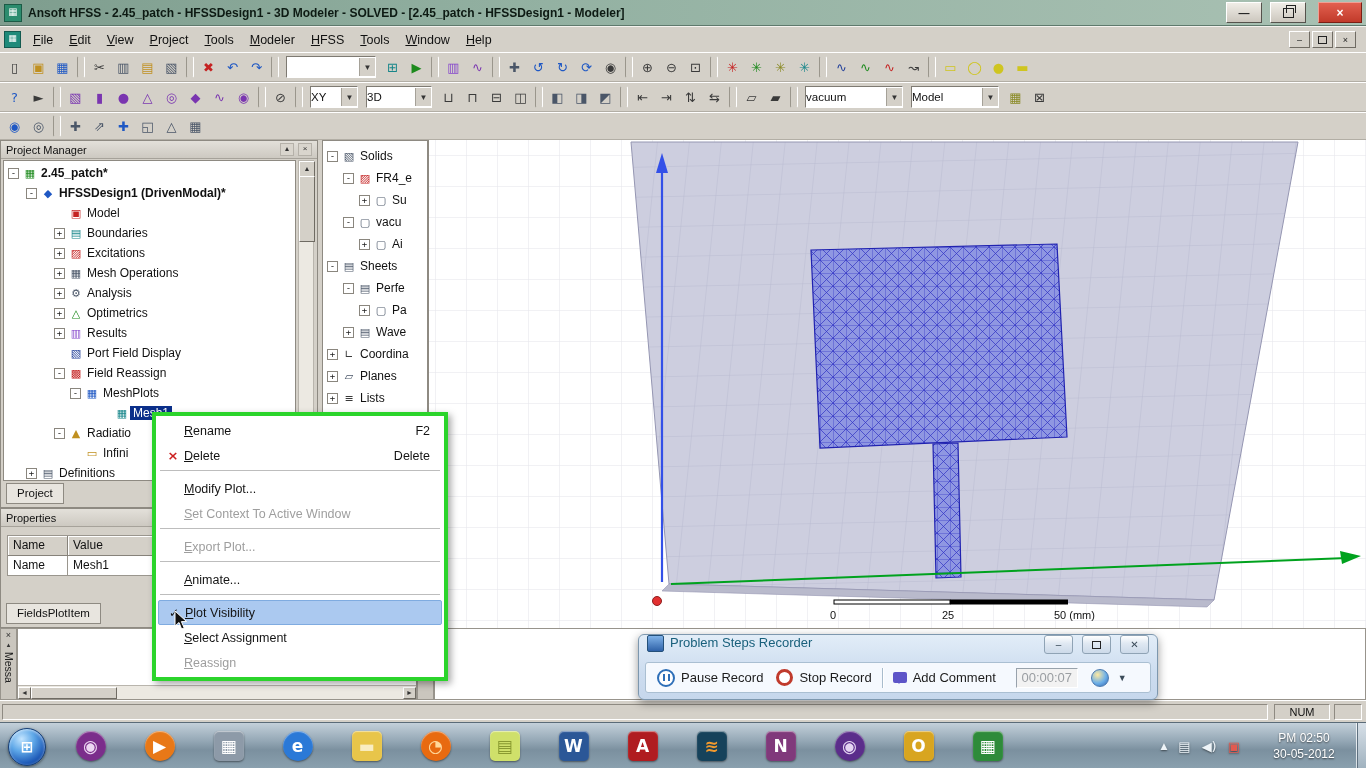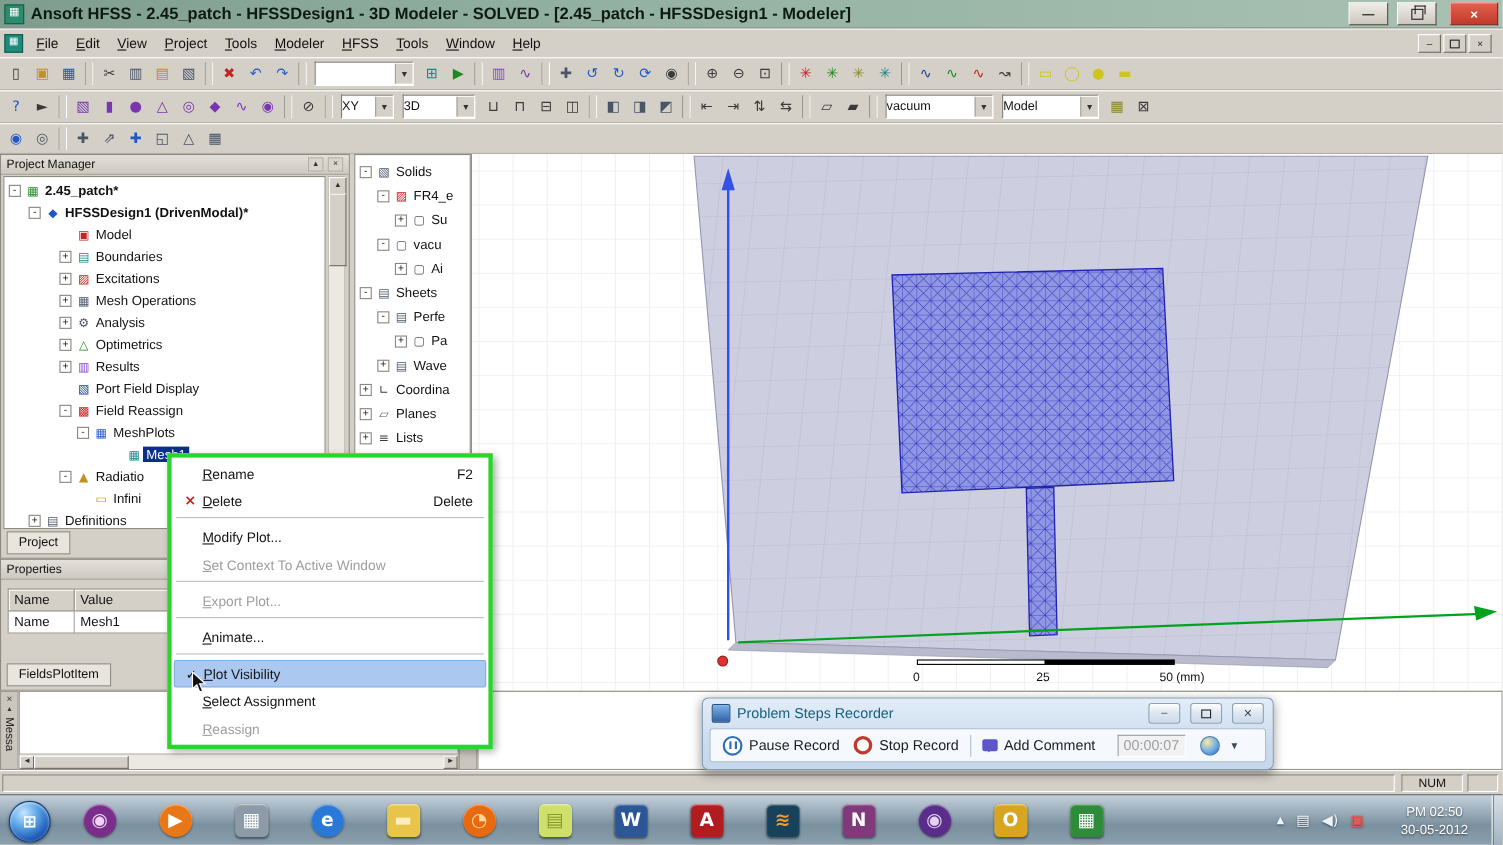--- a/index.html
+++ b/index.html
@@ -5,21 +5,21 @@
   html,body{margin:0;padding:0}
   .screen{position:relative;width:1366px;height:768px;overflow:hidden;background:#d4d0c8;
     font-family:"Liberation Sans",sans-serif;font-size:12px;color:#111;cursor:default}
 
   
   .titlebar{position:absolute;left:0;top:0;width:1366px;height:26px;
     background:linear-gradient(90deg,#7e9d8e,#93b1a2 40%,#a9c1b3);display:flex;align-items:center;
     padding:0 4px;gap:6px;box-sizing:border-box;border-bottom:1px solid #5f7a6d}
   .app-icon{width:16px;height:16px;background:#2c8c6e;border:1px solid #1b5b46;color:#fff;
     font:10px/14px "DejaVu Sans",sans-serif;text-align:center}
-  .tb-title{flex:1;font-size:15px;font-weight:bold;color:#0d1a13;white-space:nowrap;overflow:hidden}
+  .tb-title{flex:1;font-size:12px;font-weight:bold;color:#0d1a13;white-space:nowrap;overflow:hidden}
   .wbtn{width:34px;height:19px;background:linear-gradient(#f0ede7,#ccc7be);border:1px solid;
     border-color:#fff #55524c #55524c #fff;display:flex;align-items:center;justify-content:center;
     font-weight:bold;font-size:11px;color:#222;margin-left:2px}
   .wbtn.close{width:42px;background:linear-gradient(#e2604f,#c13a2a);color:#fff;
     border-color:#f0a094 #7a1f14 #7a1f14 #f0a094;margin-left:6px;font-size:12px}
   .rsq{position:relative;width:9px;height:8px;border:1px solid #222}
   .rsq::before{content:"";position:absolute;left:2px;top:-4px;width:8px;height:7px;border:1px solid #222;border-bottom:none}
 
   
   .menubar{position:absolute;left:0;top:26px;width:1366px;height:26px;background:#d4d0c8;
@@ -128,21 +128,21 @@
     display:flex;align-items:center}
   .hs-btn{width:13px;height:12px;background:#d4d0c8;border:1px solid;border-color:#fff #6f6b63 #6f6b63 #fff;
     font-size:7px;line-height:10px;text-align:center;color:#333;box-sizing:border-box}
   .hs-thumb{width:86px;height:12px;background:#d4d0c8;border:1px solid;border-color:#fff #6f6b63 #6f6b63 #fff;box-sizing:border-box}
   .hs-fill{flex:1}
 
   
   .recorder{position:absolute;left:638px;top:634px;width:520px;height:66px;z-index:50;border-radius:6px;
     border:1px solid #7d97ae;background:linear-gradient(#e2edf8,#ccdcEF 60%,#c6d7ec);
     box-shadow:0 3px 10px rgba(0,0,0,.4);box-sizing:border-box}
-  .rec-title{height:27px;display:flex;align-items:center;padding:0 8px;gap:6px}
+  .rec-title{height:27px;display:flex;padding:0 8px;gap:6px}
   .rec-icon{width:15px;height:15px;background:linear-gradient(#7fb2e8,#2f62a8);border:1px solid #24507a;border-radius:2px}
   .rec-t{flex:1;font-size:13px;color:#19607c}
   .rbtn{width:27px;height:17px;border:1px solid #8fa3b5;border-radius:3px;margin-left:3px;
     background:linear-gradient(#ffffff,#dfe8f2 45%,#ccdae9);display:flex;align-items:center;justify-content:center;
     font-size:10px;color:#3a4a58}
   .rec-body{margin:0 6px;height:31px;background:rgba(250,252,255,.9);border:1px solid #aabfd2;border-radius:3px;
     display:flex;align-items:center;padding:0 8px;gap:7px;box-sizing:border-box}
   .rec-btn{display:flex;align-items:center;gap:6px;font-size:13px;color:#1c1c1c;padding:2px 3px}
   .ic-pause{width:14px;height:14px;border:2px solid #2e6fb8;border-radius:50%;position:relative;background:#fff;box-sizing:content-box}
   .ic-pause::before,.ic-pause::after{content:"";position:absolute;top:3px;width:2px;height:7px;background:#2e6fb8}

